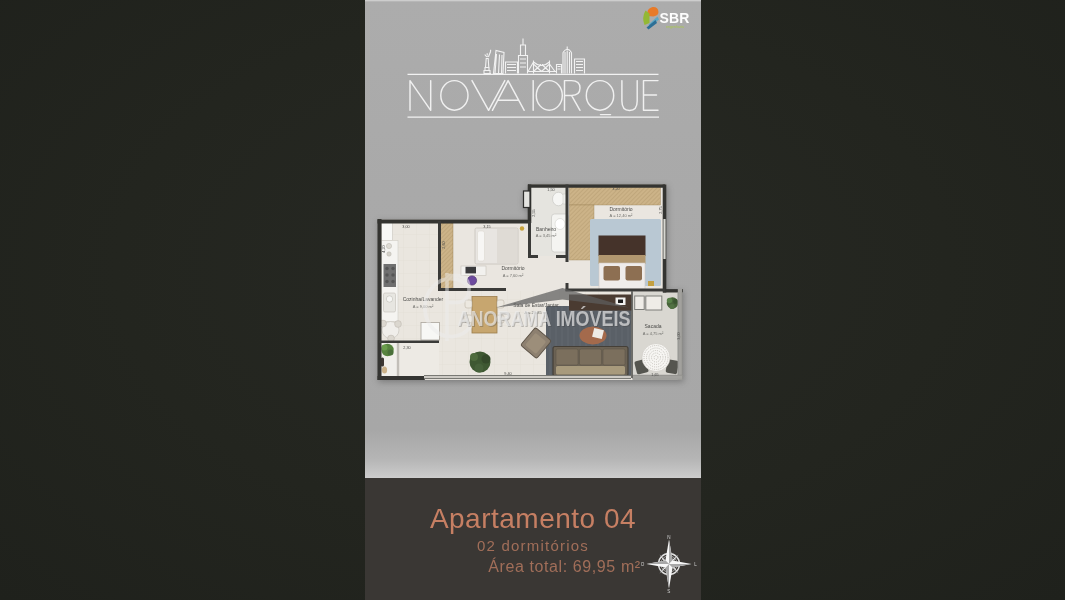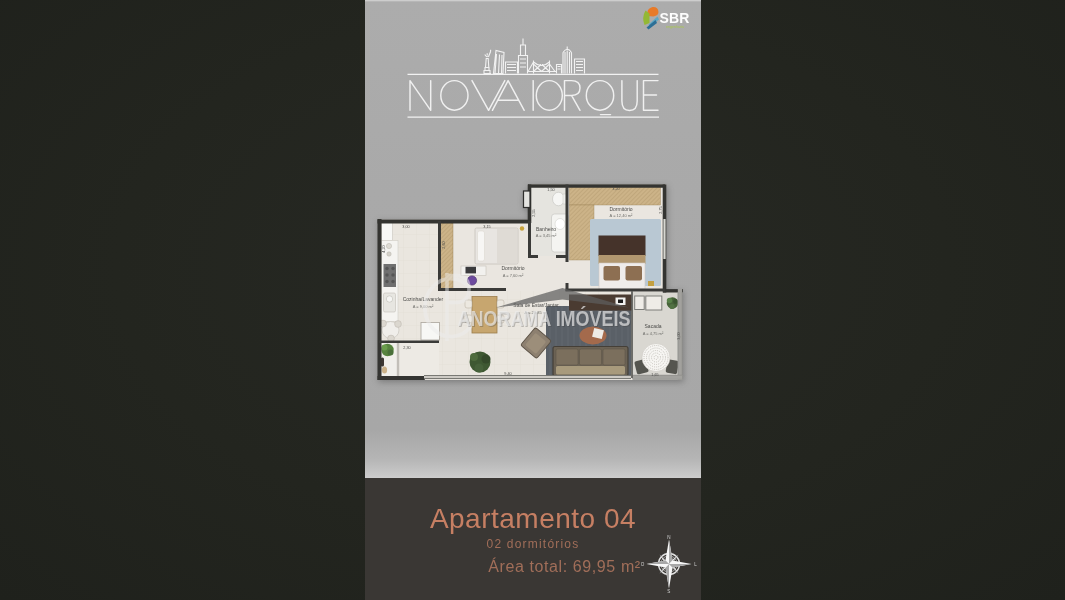--- a/index.html
+++ b/index.html
@@ -357,21 +357,21 @@
     <path d="M470,288 A26,29 0 1 0 471,326" stroke-width="3.8"></path>
   </g>
 
   <text x="458.5" y="327" font-size="21.5" font-weight="bold" fill="#3c3c3c" opacity="0.28" font-family="Liberation Sans, sans-serif" textLength="173" lengthAdjust="spacingAndGlyphs">ANORAMA IMÓVEIS</text>
 
   <text x="457.5" y="326" font-size="21.5" font-weight="bold" fill="#ececec" opacity="0.68" font-family="Liberation Sans, sans-serif" textLength="173" lengthAdjust="spacingAndGlyphs">ANORAMA IMÓVEIS</text>
 </svg>
 
 <div class="abs" style="left:365px;top:503px;width:336px;text-align:center;color:#c67f63;font-size:28px;letter-spacing:0.5px;">Apartamento 04</div>
 
-<div class="abs" style="left:365px;top:537px;width:336px;text-align:center;color:#a16e59;font-size:12px;letter-spacing:1.2px;">02 dormitórios</div>
+<div class="abs" style="left:365px;top:537px;width:336px;text-align:center;color:#a16e59;font-size:15px;letter-spacing:1.2px;">02 dormitórios</div>
 
 <div class="abs" style="left:365px;top:558px;width:399px;text-align:center;color:#a16e59;font-size:16px;letter-spacing:0.6px;">Área total: 69,95 m²</div>
 
 <svg class="abs" style="left:634px;top:530px" width="72" height="66" viewBox="634 530 72 66">
 
   <circle cx="669" cy="564" r="10.5" fill="none" stroke="#e2e2e2" stroke-width="1.4"></circle>
   <circle cx="669" cy="564" r="8.2" fill="none" stroke="#cccccc" stroke-width="0.7"></circle>
 
   <g>
     <polygon points="678.5,554.5 670.8,561.2 669,564 671.8,562.2" fill="#ffffff"></polygon>

